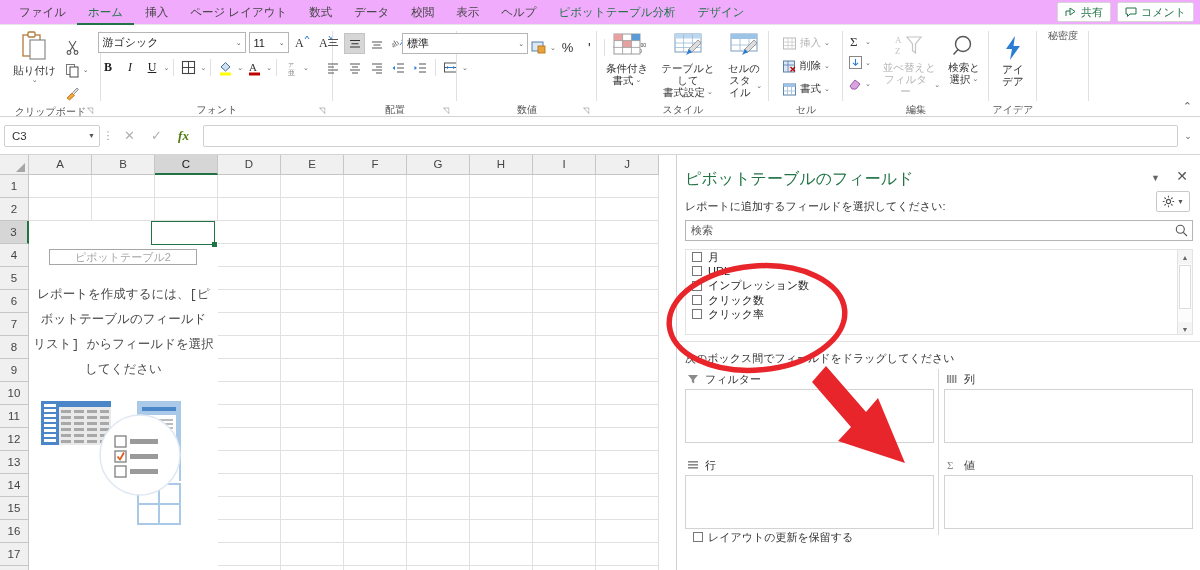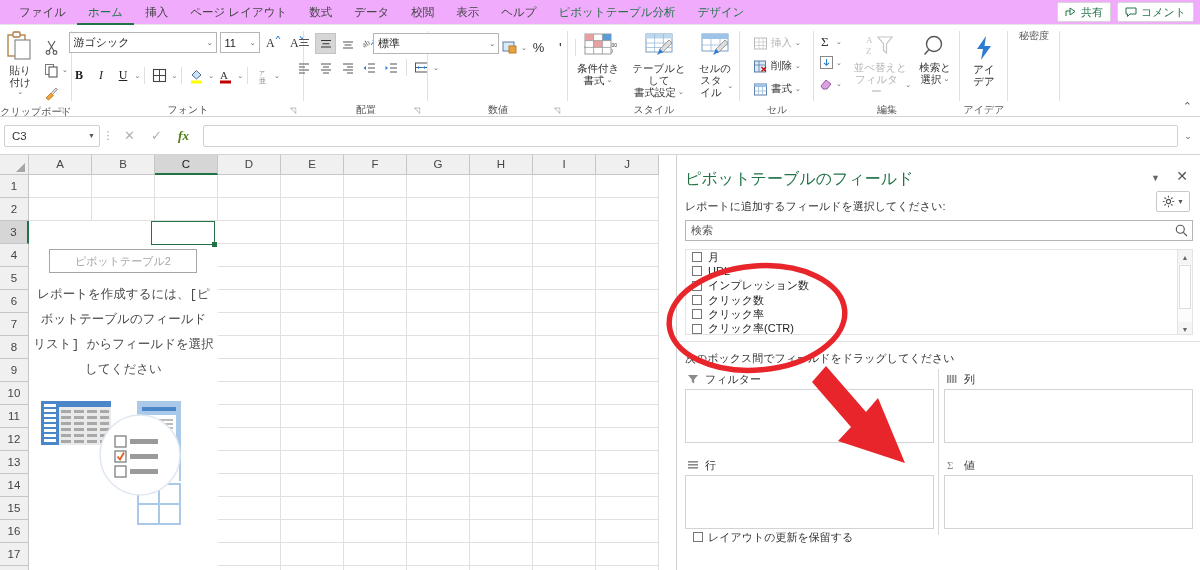--- a/index.html
+++ b/index.html
@@ -68,27 +68,27 @@
   .bigbtn .glyph { margin-bottom: 2px; }
   .smallbtn {
     display: flex; align-items: center; gap: 3px; font-size: 10.5px;
     color: #333; padding: 1px 3px; height: 22px; white-space: nowrap;
   }
   .smallbtn.dim { color: #b4b4b4; }
   .cv { display: block; }
   .caret { font-size: 7px; color: #666; }
 
   
-  .clip { width: 72px; }
+  .clip { width: 101px; }
   .clip-inner { display: flex; align-items: flex-start; gap: 2px; }
   .clip-right { display: flex; flex-direction: column; gap: 1px; padding-top: 8px; }
 
   
   .fontgrp { width: 232px; }
-  .font-row1 { display: flex; align-items: center; gap: 3px; margin-bottom: 12px; }
+  .font-row1 { display: flex; align-items: center; gap: 3px; margin-bottom: 4px; }
   .combo {
     border: 1px solid #b5b5b5; background: #fff; height: 21px;
     display: flex; align-items: center; padding: 0 3px 0 4px;
     font-size: 11px; color: #222; position: relative;
   }
   .combo .cval { flex: 1; overflow: hidden; white-space: nowrap; }
   .combo .cdrop { font-size: 7px; color: #555; padding-left: 4px; }
   .font-row2 { display: flex; align-items: center; gap: 1px; }
   .fbtn { width: 21px; height: 21px; display: flex; align-items: center;
           justify-content: center; font-size: 12px; color: #222; }
@@ -191,21 +191,21 @@
     content: ""; position: absolute; right: -3px; bottom: -3px;
     width: 5px; height: 5px; background: #217346;
   }
 
   
   .pivot-ph {
     position: absolute; left: 29px; top: 66px; width: 189px; height: 349px;
     background: #ffffff; z-index: 5;
   }
   .ph-title {
-    position: absolute; left: 20px; top: 28px; width: 148px; height: 24px;
+    position: absolute; left: 20px; top: 28px; width: 148px; height: 16px;
     border: 1px solid #a6a6a6; background: #fff; color: #a6a6a6;
     font-size: 11px; display: flex; align-items: center; justify-content: center;
   }
   .ph-text {
     position: absolute; left: 0px; top: 62px; width: 189px;
     font-size: 12.5px; color: #4a4a4a; text-align: center; line-height: 25px;
     font-family: Liberation Mono, monospace;
   }
   .ph-art { position: absolute; left: 10px; top: 178px; }
 
@@ -1129,24 +1129,20 @@
             <span>インプレッション数</span>
           </div>
           <div class="fl-item">
             <span class="fl-cb"></span>
             <span>クリック数</span>
           </div>
           <div class="fl-item">
             <span class="fl-cb"></span>
             <span>クリック率</span>
           </div>
-          <div class="fl-item">
-            <span class="fl-cb"></span>
-            <span>クリック率(CTR)</span>
-          </div>
         </div>
       <div class="fl-scroll">
         <div class="fls-up">▲</div>
         <div class="fls-thumb"></div>
         <div class="fls-dn">▼</div>
       </div>
     </div>
 
     <div class="pane-divider"></div>
     <div class="drag-hint">次のボックス間でフィールドをドラッグしてください</div>

